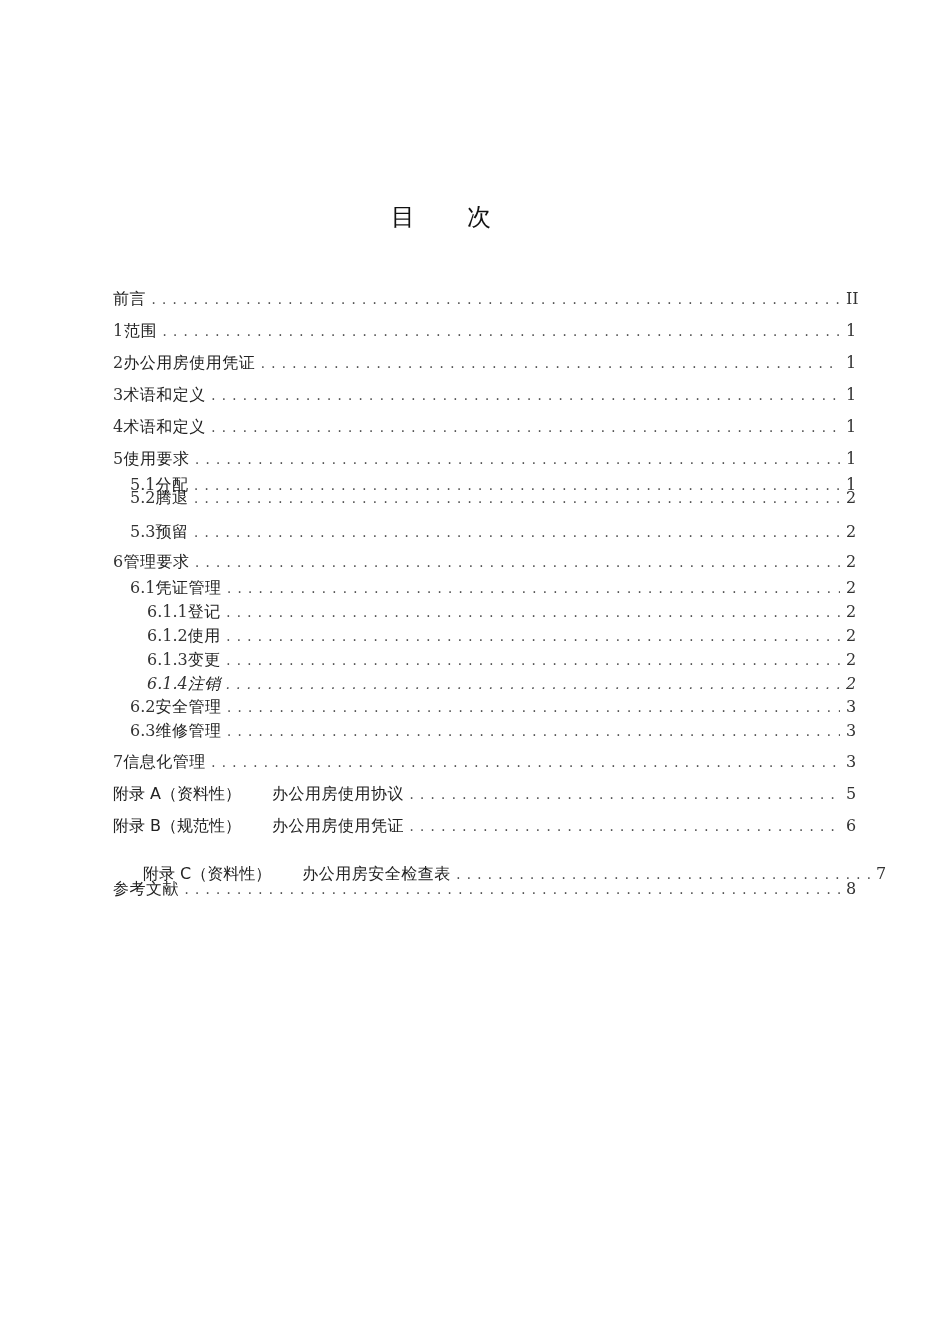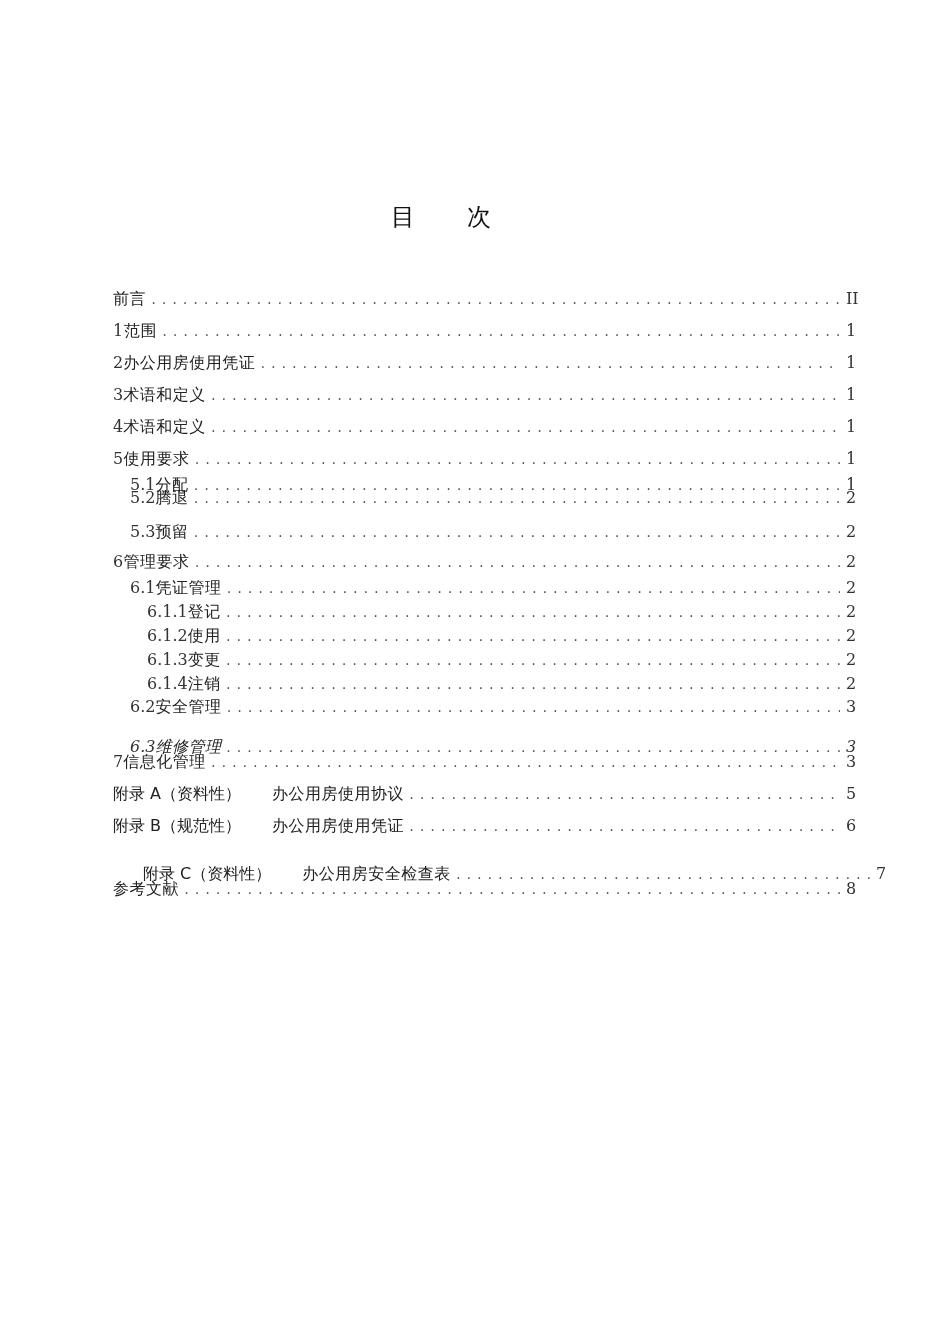--- a/index.html
+++ b/index.html
@@ -197,35 +197,35 @@
     <span class="page">2</span>
   </div>
 
   <div class="toc-row lvl3" style="top:650px;">
     <span class="num">6.1.3</span>
     <span class="title">变更</span>
     <span class="leader"></span>
     <span class="page">2</span>
   </div>
 
-  <div class="toc-row lvl3" style="top:674px;">
+  <div class="toc-row lvl3" style="top:674px;font-style:italic;">
     <span class="num">6.1.4</span>
     <span class="title">注销</span>
     <span class="leader"></span>
     <span class="page">2</span>
   </div>
 
   <div class="toc-row lvl2" style="top:697px;">
     <span class="num">6.2</span>
     <span class="title">安全管理</span>
     <span class="leader"></span>
     <span class="page">3</span>
   </div>
 
-  <div class="toc-row lvl2" style="top:737px;font-style:italic;">
+  <div class="toc-row lvl2" style="top:721px;">
     <span class="num">6.3</span>
     <span class="title">维修管理</span>
     <span class="leader"></span>
     <span class="page">3</span>
   </div>
 
   <div class="toc-row lvl1" style="top:752px;">
     <span class="num">7</span>
     <span class="title">信息化管理</span>
     <span class="leader"></span>

